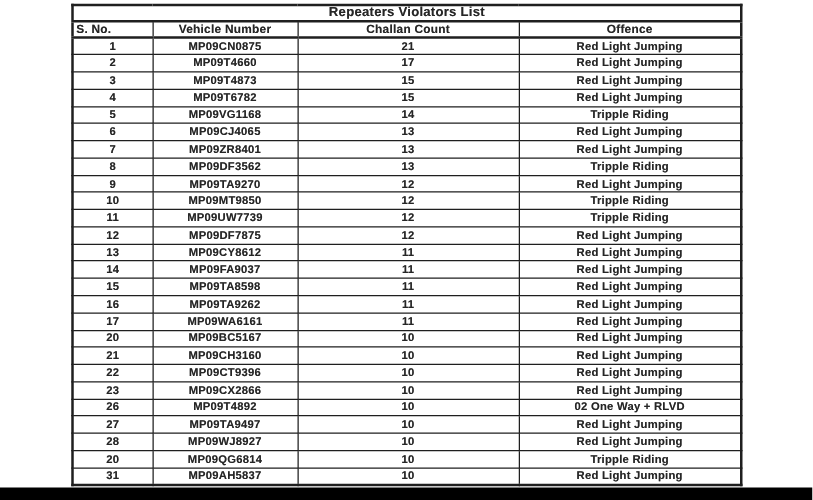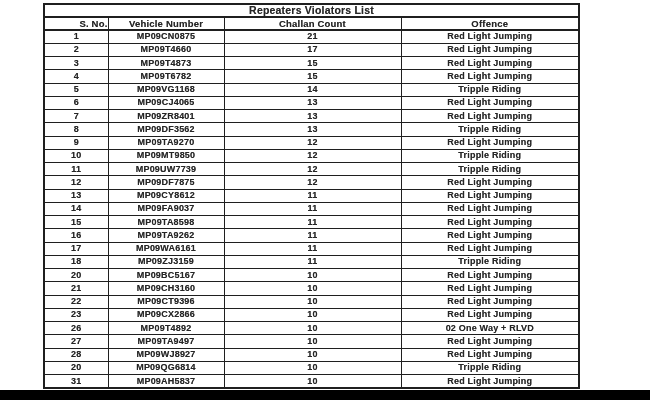--- a/index.html
+++ b/index.html
@@ -15,21 +15,21 @@
     overflow: hidden;
     font-family: "Liberation Sans", sans-serif;
   }
   .page {
     position: relative;
     width: 650px; height: 400px;
     background: var(--bg);
   }
   table.violators-table {
     position: absolute;
-    left: 43px; top: 3px;
+    left: 57px; top: 3px;
     width: 535px; height: 386px;
     border-collapse: collapse;
     table-layout: fixed;
     border: 2.5px solid var(--border);
   }
   table.violators-table th,
   table.violators-table td {
     border: 1.6px solid var(--border);
     color: var(--text);
     text-align: center;
@@ -47,21 +47,21 @@
     height: 13px;
     font-size: 10.5px;
     border-bottom: 2px solid var(--border);
   }
   tr.header-row th {
     height: 13px;
     font-size: 9.5px;
     border-bottom: 2px solid var(--border);
   }
   tr.header-row th.col-sno {
-    text-align: right;
+    text-align: left;
     padding-left: 2px;
   }
   tbody tr { height: 11.6px; }
   .bottom-bar {
     position: absolute;
     left: 0; top: 390px;
     width: 650px; height: 10px;
     background: var(--bar);
   }
 </style>
@@ -184,26 +184,20 @@
           <td>11</td>
           <td>Red Light Jumping</td>
         </tr>
         <tr>
           <td>17</td>
           <td>MP09WA6161</td>
           <td>11</td>
           <td>Red Light Jumping</td>
         </tr>
         <tr>
-          <td>18</td>
-          <td>MP09ZJ3159</td>
-          <td>11</td>
-          <td>Tripple Riding</td>
-        </tr>
-        <tr>
           <td>20</td>
           <td>MP09BC5167</td>
           <td>10</td>
           <td>Red Light Jumping</td>
         </tr>
         <tr>
           <td>21</td>
           <td>MP09CH3160</td>
           <td>10</td>
           <td>Red Light Jumping</td>

